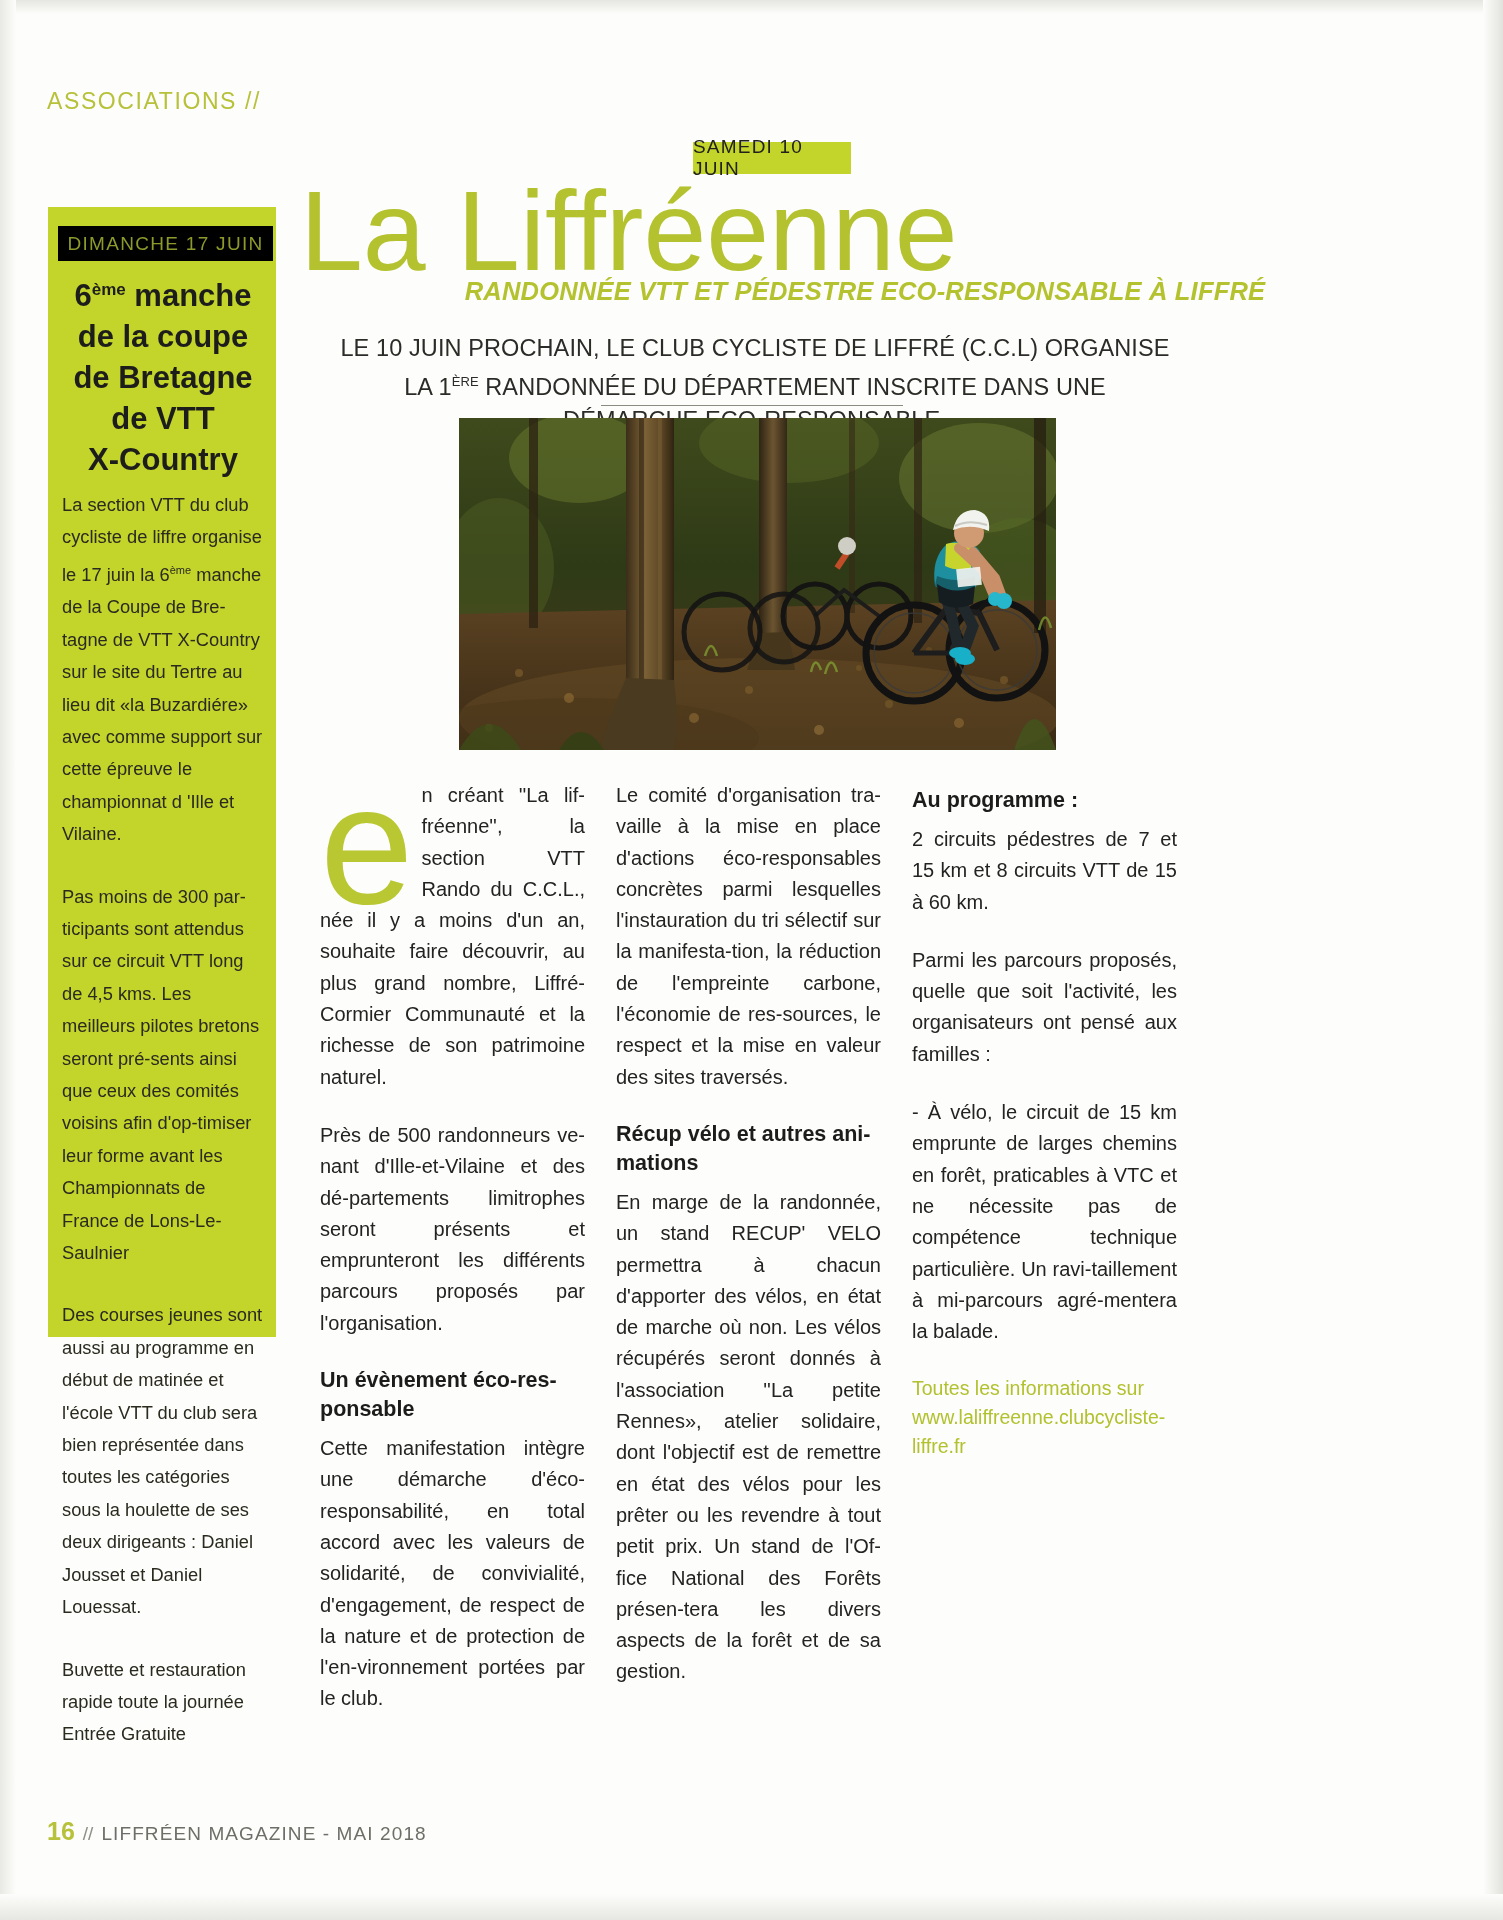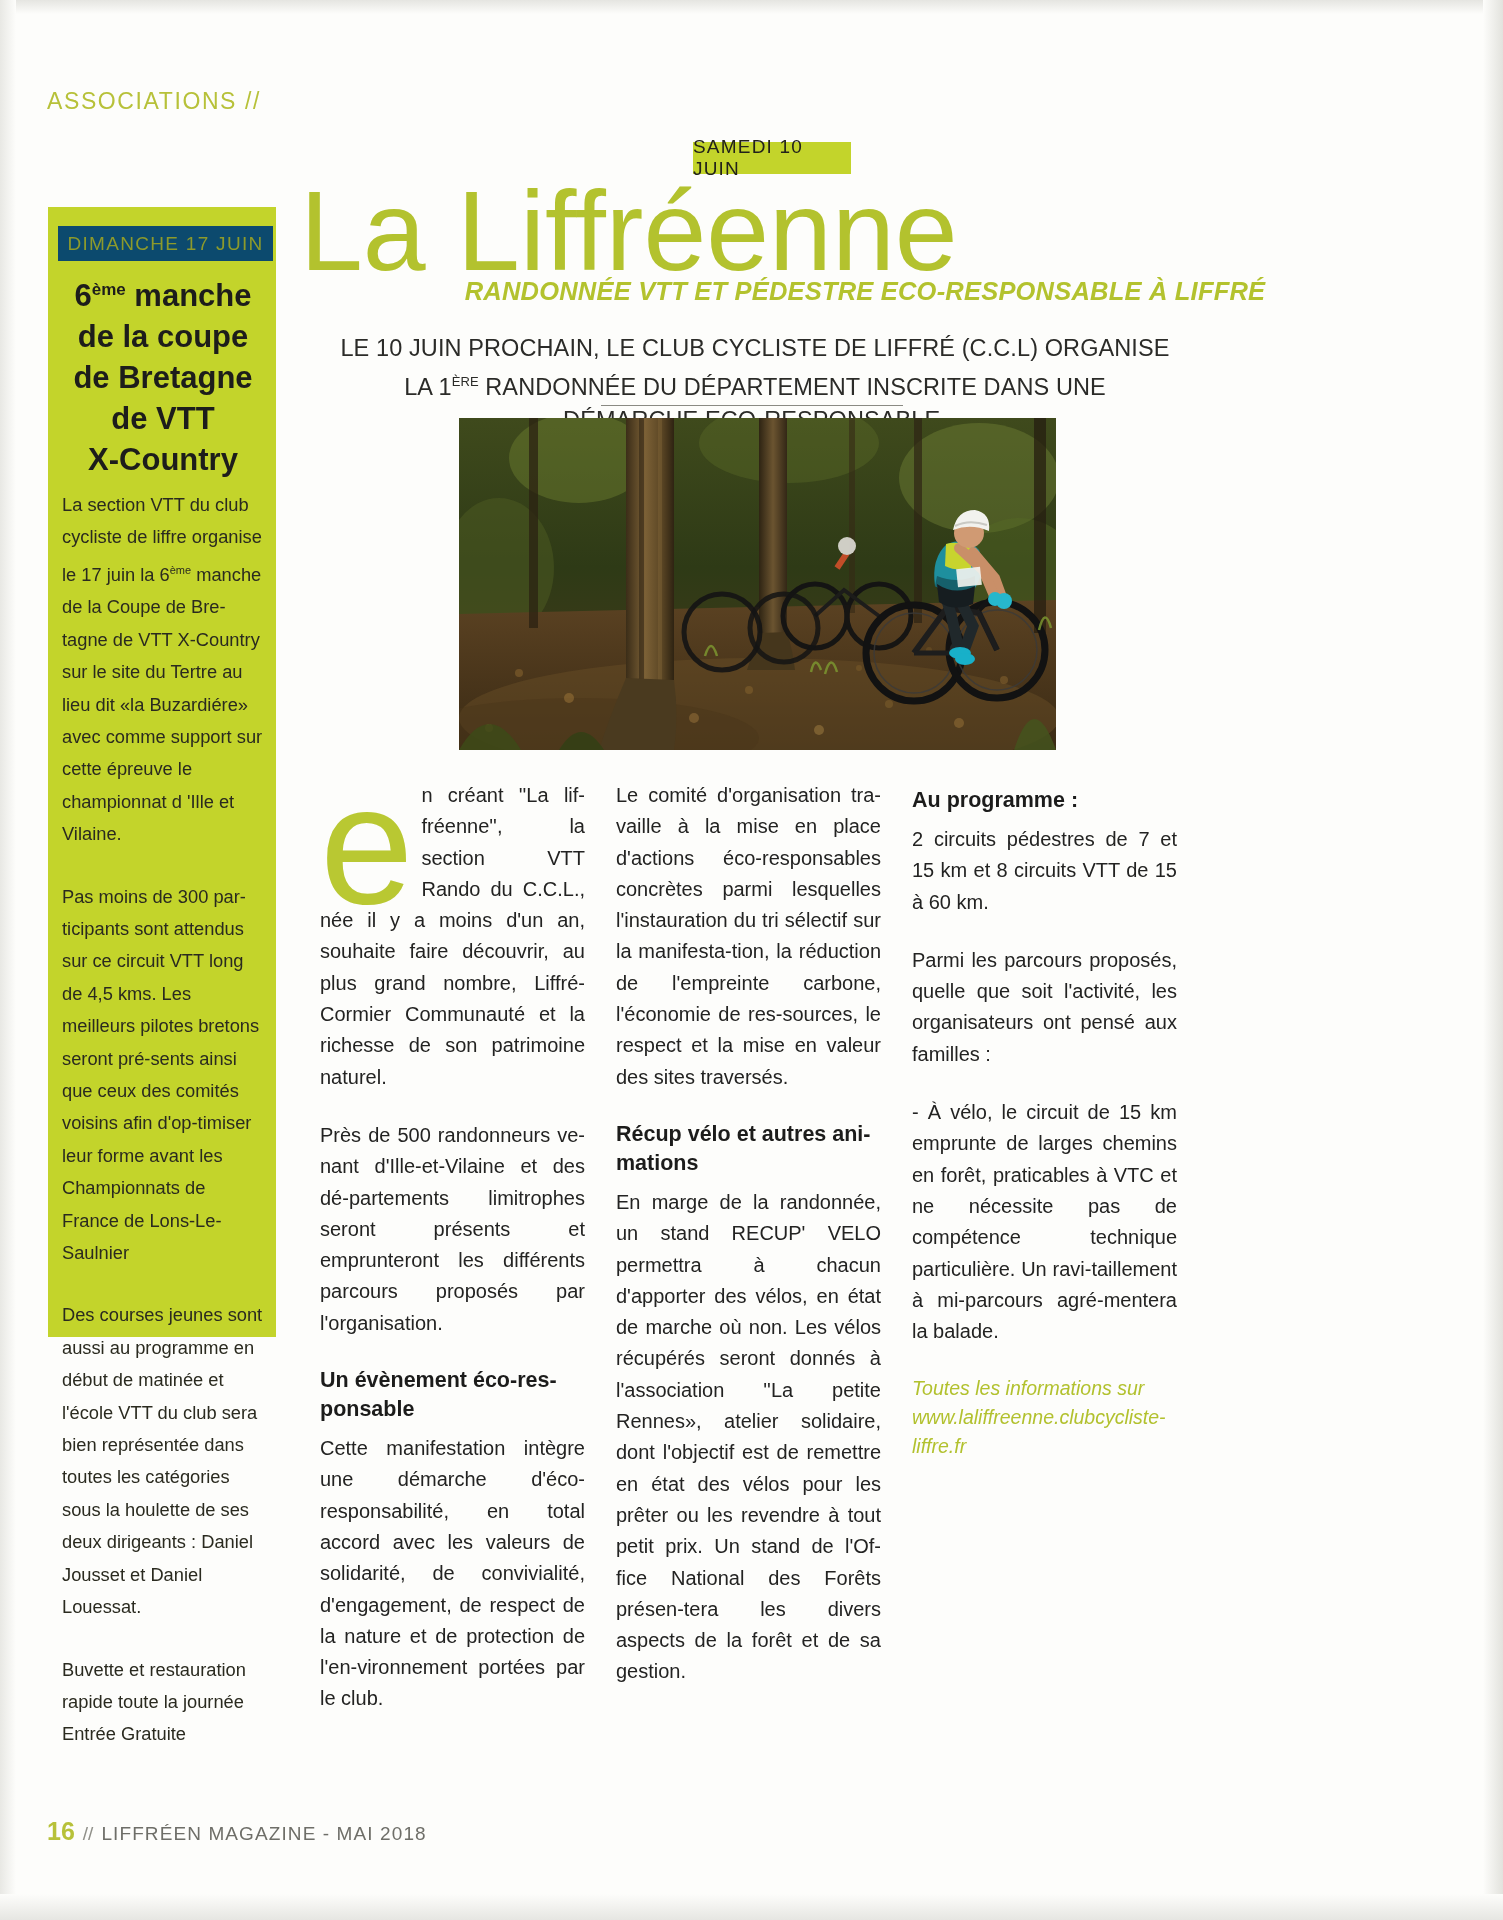--- a/index.html
+++ b/index.html
@@ -63,21 +63,21 @@
     width: 228px;
     height: 1130px;
     background: #c3d42b;
   }
   #sidebar-date {
     position: absolute;
     left: 10px;
     top: 19px;
     width: 215px;
     height: 35px;
-    background: #0c4a6e;
+    background: #000000;
     display: flex;
     align-items: center;
     justify-content: center;
   }
   #sidebar-date span {
     font-size: 19px;
     letter-spacing: 1.3px;
     color: #8d9a2b;
   }
   #sidebar-heading {
@@ -220,21 +220,20 @@
     font-size: 21.5px;
     line-height: 29px;
     font-weight: 700;
     color: #1c1c1b;
     margin: 6px 0 9px 0;
     text-align: left;
   }
 
   .green-link {
     color: #b2c12e;
-    font-style: italic;
     font-size: 19.5px;
     line-height: 29px;
     text-align: left;
   }
 
   
   #footer {
     position: absolute;
     left: 47px;
     bottom: 74px;

